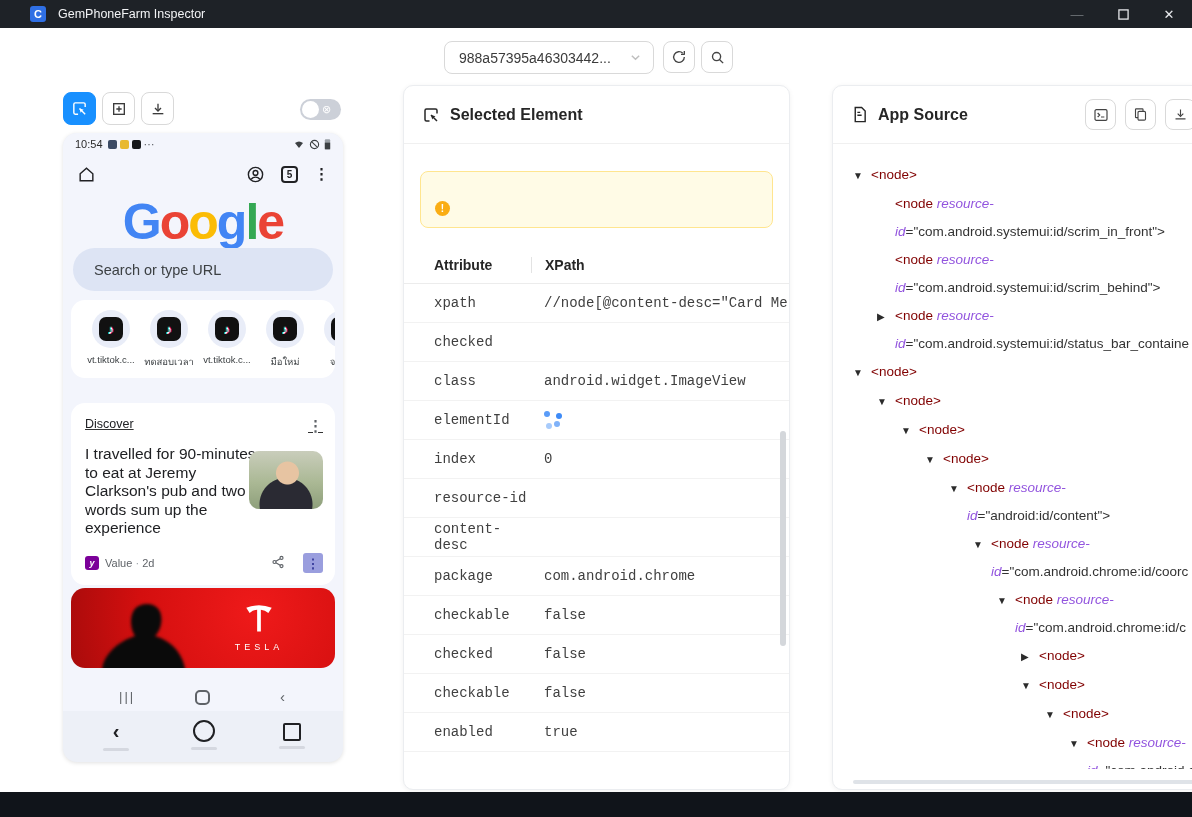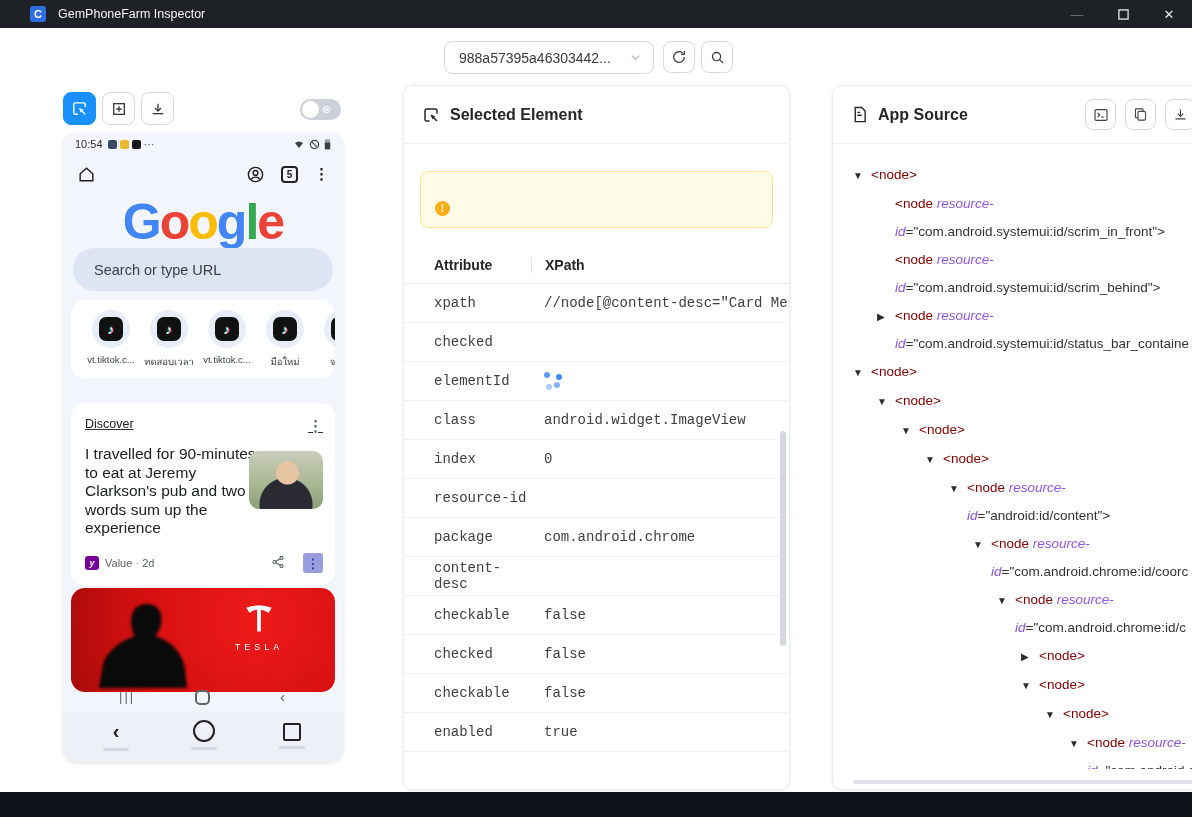--- a/index.html
+++ b/index.html
@@ -56,21 +56,21 @@
   .disc-head .dots3 { margin-left:auto; color:#5f6368; }
   .headline { position:absolute; left:14px; top:42px; width:172px; font-size:15.5px; line-height:18.5px; color:#202124; }
   .thumb { position:absolute; right:12px; top:48px; width:74px; height:58px; border-radius:10px;
     background: radial-gradient(circle at 52% 38%, #e7c4a2 0 11px, rgba(0,0,0,0) 12px),
                 radial-gradient(circle at 50% 92%, #2a2a33 0 26px, rgba(0,0,0,0) 27px),
                 linear-gradient(180deg,#c9cdbb 0%, #aab894 55%, #8e9f7b 100%); }
   .disc-foot { position:absolute; left:14px; right:12px; bottom:12px; display:flex; align-items:center; font-size:11px; color:#5f6368; }
   .yicon { width:14px; height:14px; border-radius:3px; background:#7b0099; color:#fff; font-size:9px; font-weight:bold; font-style:italic; display:flex; align-items:center; justify-content:center; margin-right:6px; }
   .disc-foot .share { margin-left:auto; margin-right:18px; }
   .sel-high { width:20px; height:20px; background:#9a9ede; border-radius:3px; display:flex; align-items:center; justify-content:center; color:#3a3e9e; font-weight:bold; font-size:13px; }
-  .tesla { position:absolute; left:8px; right:8px; top:455px; height:104px; border-radius:14px; overflow:hidden; background:radial-gradient(circle at 70% 30%, #ef1a1a 0%, #d40f0f 60%, #a80b0b 100%);padding-left:28px; }
+  .tesla { position:absolute; left:8px; right:8px; top:455px; height:80px; border-radius:14px; overflow:hidden; background:radial-gradient(circle at 70% 30%, #ef1a1a 0%, #d40f0f 60%, #a80b0b 100%);padding-left:28px; }
   .silhouette { position:absolute; left:18px; top:10px; filter:blur(1.5px); }
   .tesla-mark { position:absolute; right:48px; top:12px; width:56px; text-align:center; color:#fff; }
   .tesla-word { font-size:9px; letter-spacing:4px; margin-top:2px; color:#fff; }
   .gnav { position:absolute; left:0; right:0; top:552px; height:26px; color:#5f6368; }
   .gnav .g1 { position:absolute; left:56px; top:4px; letter-spacing:2px; font-size:13px; }
   .gnav .g2 { position:absolute; left:132px; top:5px; width:15px; height:15px; border:2px solid #5f6368; border-radius:5px; }
   .gnav .g3 { position:absolute; right:58px; top:3px; font-size:15px; }
   .ctrlbar { position:absolute; left:0; right:0; top:585px; height:44px; }
   .ctrl { position:absolute; display:flex; flex-direction:column; align-items:center; color:#202124; }
   .ctrl .dash { width:26px; height:3px; border-radius:2px; background:#d5d8e0; margin-top:5px; }
@@ -333,49 +333,49 @@
     </div>
     <div id="attr-rows">
         <div class="attr-row">
           <div class="c1">xpath</div>
           <div class="c2">//node[@content-desc="Card Menu I t</div>
         </div>
         <div class="attr-row">
           <div class="c1">checked</div>
         </div>
         <div class="attr-row">
+          <div class="c1">class</div>
+          <div class="c2">android.widget.ImageView</div>
+        </div>
+        <div class="attr-row">
           <div class="c1">elementId</div>
           <div class="c2">
             <div class="spinner">
               <i></i>
               <i></i>
               <i></i>
               <i></i>
             </div>
           </div>
         </div>
         <div class="attr-row">
-          <div class="c1">class</div>
-          <div class="c2">android.widget.ImageView</div>
-        </div>
-        <div class="attr-row">
           <div class="c1">index</div>
           <div class="c2">0</div>
         </div>
         <div class="attr-row">
           <div class="c1">resource-id</div>
           <div class="c2"></div>
         </div>
         <div class="attr-row">
+          <div class="c1">content-desc</div>
+          <div class="c2"></div>
+        </div>
+        <div class="attr-row">
           <div class="c1">package</div>
           <div class="c2">com.android.chrome</div>
-        </div>
-        <div class="attr-row">
-          <div class="c1">content-desc</div>
-          <div class="c2"></div>
         </div>
         <div class="attr-row">
           <div class="c1">checkable</div>
           <div class="c2">false</div>
         </div>
         <div class="attr-row">
           <div class="c1">checked</div>
           <div class="c2">false</div>
         </div>
         <div class="attr-row">

